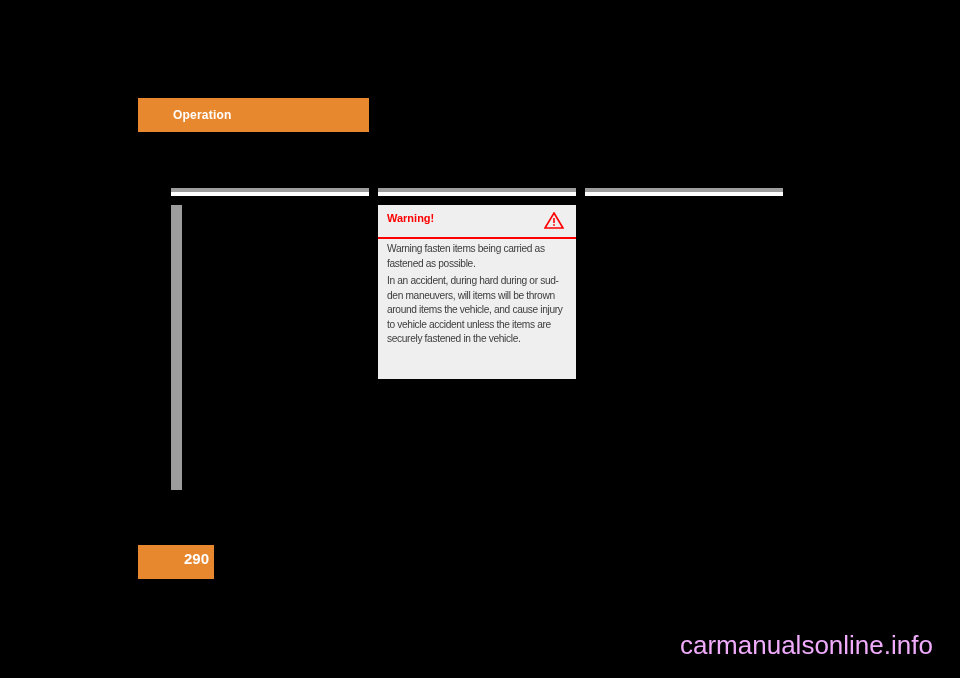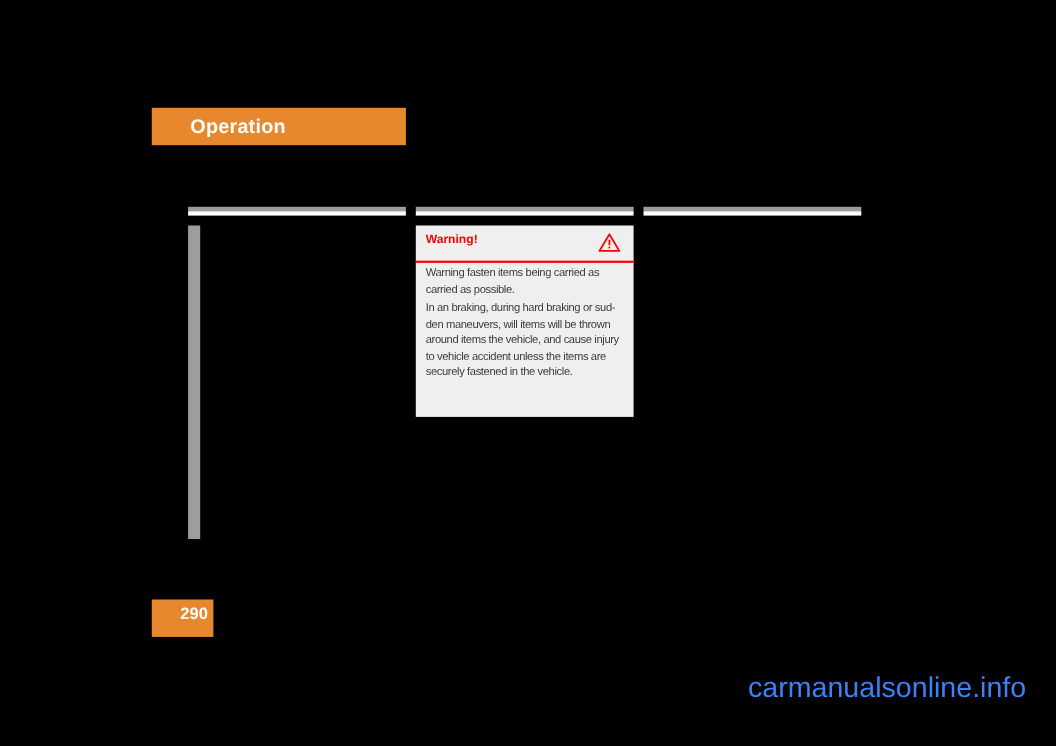--- a/index.html
+++ b/index.html
@@ -30,21 +30,21 @@
     left: 138px;
     top: 98px;
     width: 231px;
     height: 34px;
     background: #e8882e;
   }
   .chapter-tab .label {
     position: absolute;
     left: 35px;
     top: 9px;
-    font-size: 18px;
+    font-size: 12px;
     font-weight: bold;
     color: #ffffff;
     letter-spacing: 0.2px;
     line-height: 16px;
   }
 
   
   .col-rule {
     position: absolute;
     top: 188px;
@@ -114,40 +114,40 @@
     letter-spacing: -0.35px;
     line-height: 14.5px;
   }
   .warning-body p { margin: 0 0 3px 0; }
 
   
   .page-number-box {
     position: absolute;
     left: 138px;
     top: 545px;
-    width: 56px;
+    width: 76px;
     height: 34px;
     background: #e8882e;
   }
   .page-number-box .num {
     position: absolute;
     right: 5px;
     top: 5px;
     font-size: 15px;
     font-weight: bold;
     color: #ffffff;
   }
 
   
   .watermark {
     position: absolute;
     left: 680px;
-    top: 610px;
+    top: 630px;
     font-size: 26px;
-    color: #3b82f6;
+    color: #f0abfc;
     letter-spacing: 0px;
     font-family: "Liberation Sans", sans-serif;
   }
 </style>
 </head>
 <body>
 
 <div class="page">
 
   <div class="chapter-tab">
@@ -177,24 +177,24 @@
           <path d="M10 1 L19 16 L1 16 Z" fill="none" stroke="#ff0000" stroke-width="1.6" stroke-linejoin="miter"></path>
           <path d="M10 6 L10 11" stroke="#ff0000" stroke-width="1.6"></path>
           <rect x="9.2" y="12.2" width="1.6" height="1.6" fill="#ff0000"></rect>
         </svg>
       </span>
     </div>
     <div class="warning-divider"></div>
     <div class="warning-body">
       <p>
         <span>Warning fasten items being carried as</span><br>
-        <span>carried as possible.</span>
+        <span>fastened as possible.</span>
       </p>
       <p>
-        <span>In an braking, during hard braking or sud-</span><br>
+        <span>In an accident, during hard during or sud-</span><br>
         <span>den maneuvers, will items will be thrown</span><br>
         <span>around items the vehicle, and cause injury</span><br>
         <span>to vehicle accident unless the items are</span><br>
         <span>securely fastened in the vehicle.</span>
       </p>
     </div>
   </div>
 
   <div class="page-number-box">
     <div class="num">290</div>

